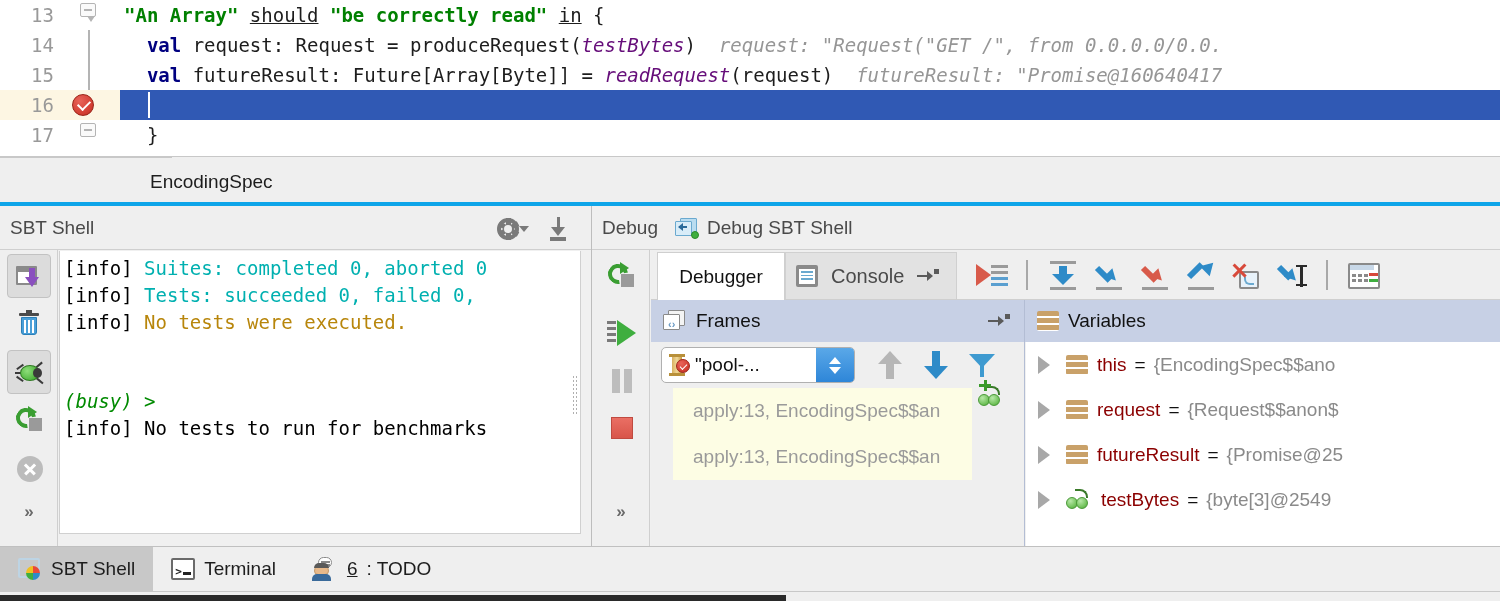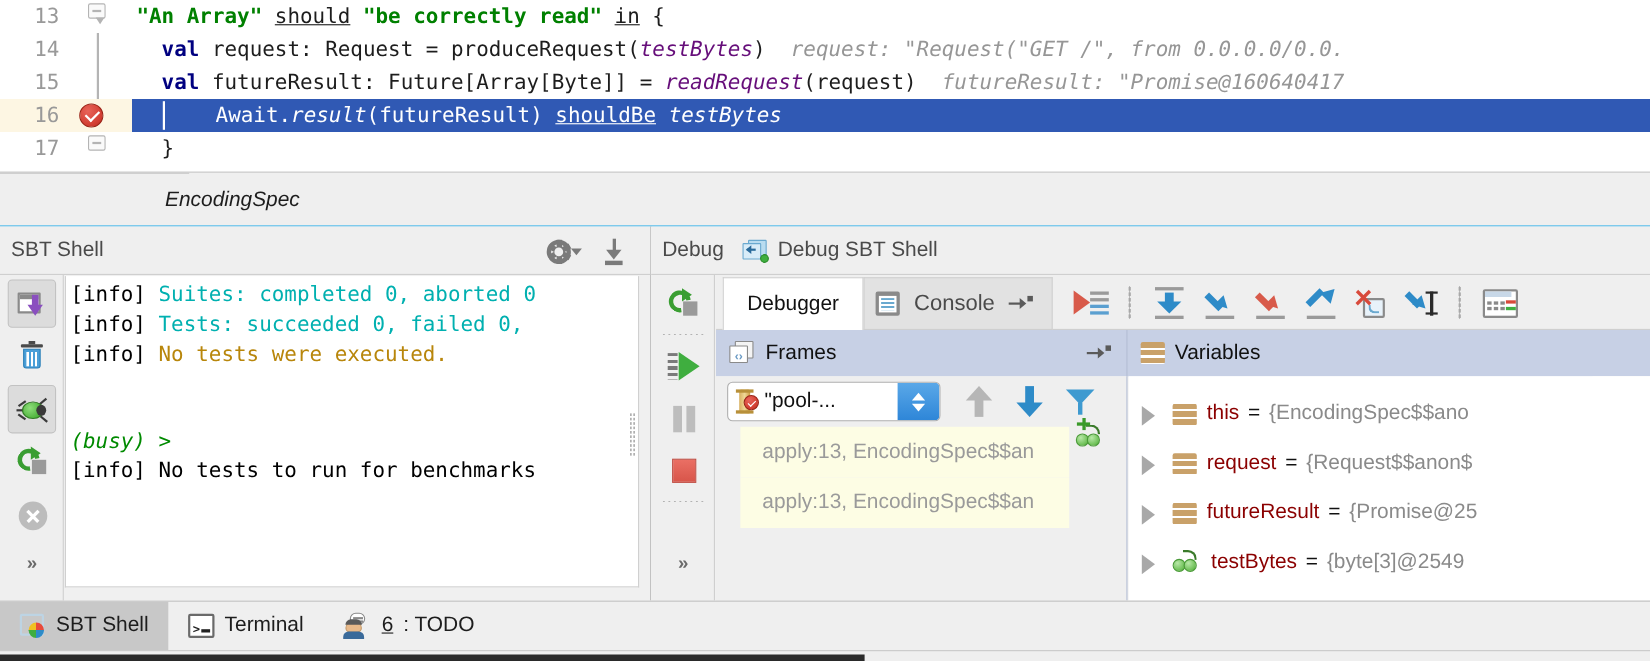--- a/index.html
+++ b/index.html
@@ -86,22 +86,21 @@
   .hint {
     color: #969696; font-style: italic;
   }
   .wht-ital { color: #ffffff; font-style: italic; }
   .wht-und { color: #ffffff; text-decoration: underline; }
 
   
   .tabstrip {
     position: absolute; left: 0; top: 156px; width: 1500px; height: 50px;
     background: #efefef; border-top: 1px solid #c8c8c8;
-    border-bottom: 1px solid #0ea5e9;
-    font-style: italic;
+    border-bottom: 4px solid #0ea5e9;
   }
   .tabstrip .divhair {
     position: absolute; left: 0; top: 0; width: 172px; height: 1px; background: #c8c8c8;
   }
   .filetab {
     position: absolute; left: 144px; top: 0; height: 49px;
     display: flex; align-items: center;
     font-size: 19px; color: #1d1d1d; padding: 0 6px;
   }
 
@@ -482,21 +481,21 @@
   .minus-ic { width: 26px; height: 4px; background: #a8a8a8; margin-top: 62px; }
   .tri-up {
     width:0;height:0;border-left:11px solid transparent;border-right:11px solid transparent;
     border-bottom:12px solid #b6b6b6; margin-top: 32px;
   }
 
   .vars-body {
     position: absolute; left: 434px; top: 136px; right: 0; bottom: 0;
     background: #ffffff;
   }
-  .v-row { height: 45px; display: flex; align-items: flex-end; white-space: nowrap; overflow: hidden; }
+  .v-row { height: 45px; display: flex; align-items: center; white-space: nowrap; overflow: hidden; }
   .v-arrow {
     margin-left: 12px; width:0;height:0;flex:none;
     border-top:9px solid transparent;border-bottom:9px solid transparent;border-left:12px solid #a8a8a8;
   }
   .v-ic-obj {
     margin-left: 16px; width: 22px; height: 20px; flex: none; border-radius: 2px;
     background: repeating-linear-gradient(180deg, #c9a169 0 5px, #ffffff 5px 7px);
   }
   .v-ic-arr { margin-left: 16px; width: 26px; height: 22px; flex: none; position: relative; }
   .v-ic-arr .b1, .v-ic-arr .b2 {
@@ -583,21 +582,20 @@
     </div>
 
     <div class="code-row current">
       <div class="gutter-num">16</div>
       <div class="gutter-icons">
         <div class="bp-icon"></div>
       </div>
       <div class="sel-band">
         <div class="cursorbar"></div>
       </div>
-      <div class="sel-text"><span>Await.</span><span class="wht-ital">result</span><span>(futureResult) </span><span class="wht-und">shouldBe</span><span> </span><span class="wht-ital">testBytes</span></div>
     </div>
 
     <div class="code-row">
       <div class="gutter-num">17</div>
       <div class="gutter-icons">
         <div class="fold-icon up">
           <div class="body"></div>
         </div>
       </div>
       <div class="code-text"><span>  </span><span>}</span></div>

